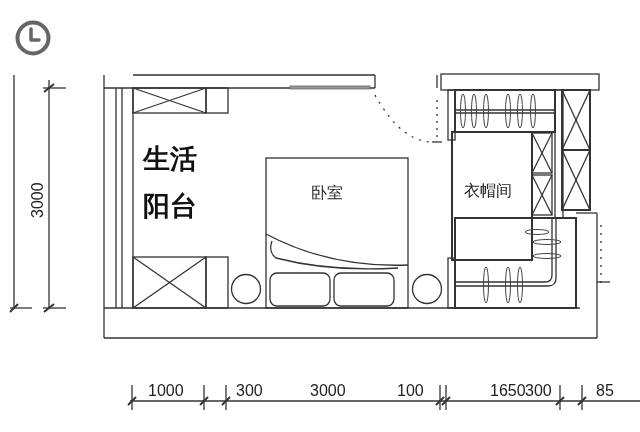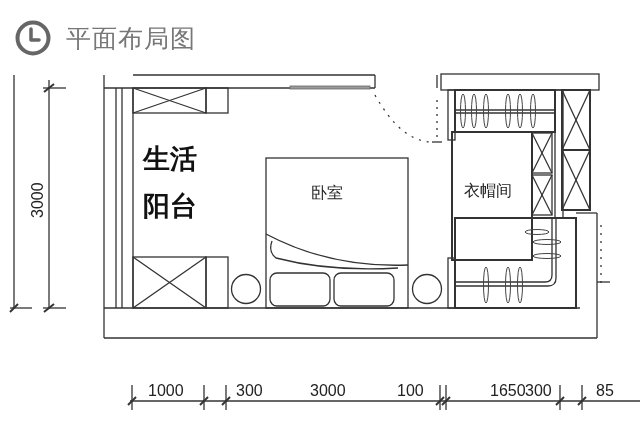--- a/index.html
+++ b/index.html
@@ -13,21 +13,20 @@
   .hand { font-family:"DejaVu Serif", serif; fill:#111; font-size:27px; font-weight:bold; }
 </style>
 </head>
 <body>
 
 <div class="header">
   <svg class="clock" viewBox="0 0 38 38">
     <circle cx="19" cy="19" r="15.5" fill="none" stroke="#666" stroke-width="4"></circle>
     <path d="M17 10 V21 H25" fill="none" stroke="#666" stroke-width="3.5" stroke-linecap="round" stroke-linejoin="round"></path>
   </svg>
-  <span class="title">平面布局图</span>
 </div>
 
 <svg class="plan" width="640" height="432" viewBox="0 0 640 432">
   <g stroke="#333" stroke-width="1.3" fill="none">
 
     <g>
       <line x1="14" y1="75" x2="14" y2="308"></line>
       <line x1="49" y1="80" x2="49" y2="308"></line>
       <line x1="43" y1="88" x2="66" y2="88"></line>
       <line x1="10" y1="308" x2="32" y2="308"></line>

